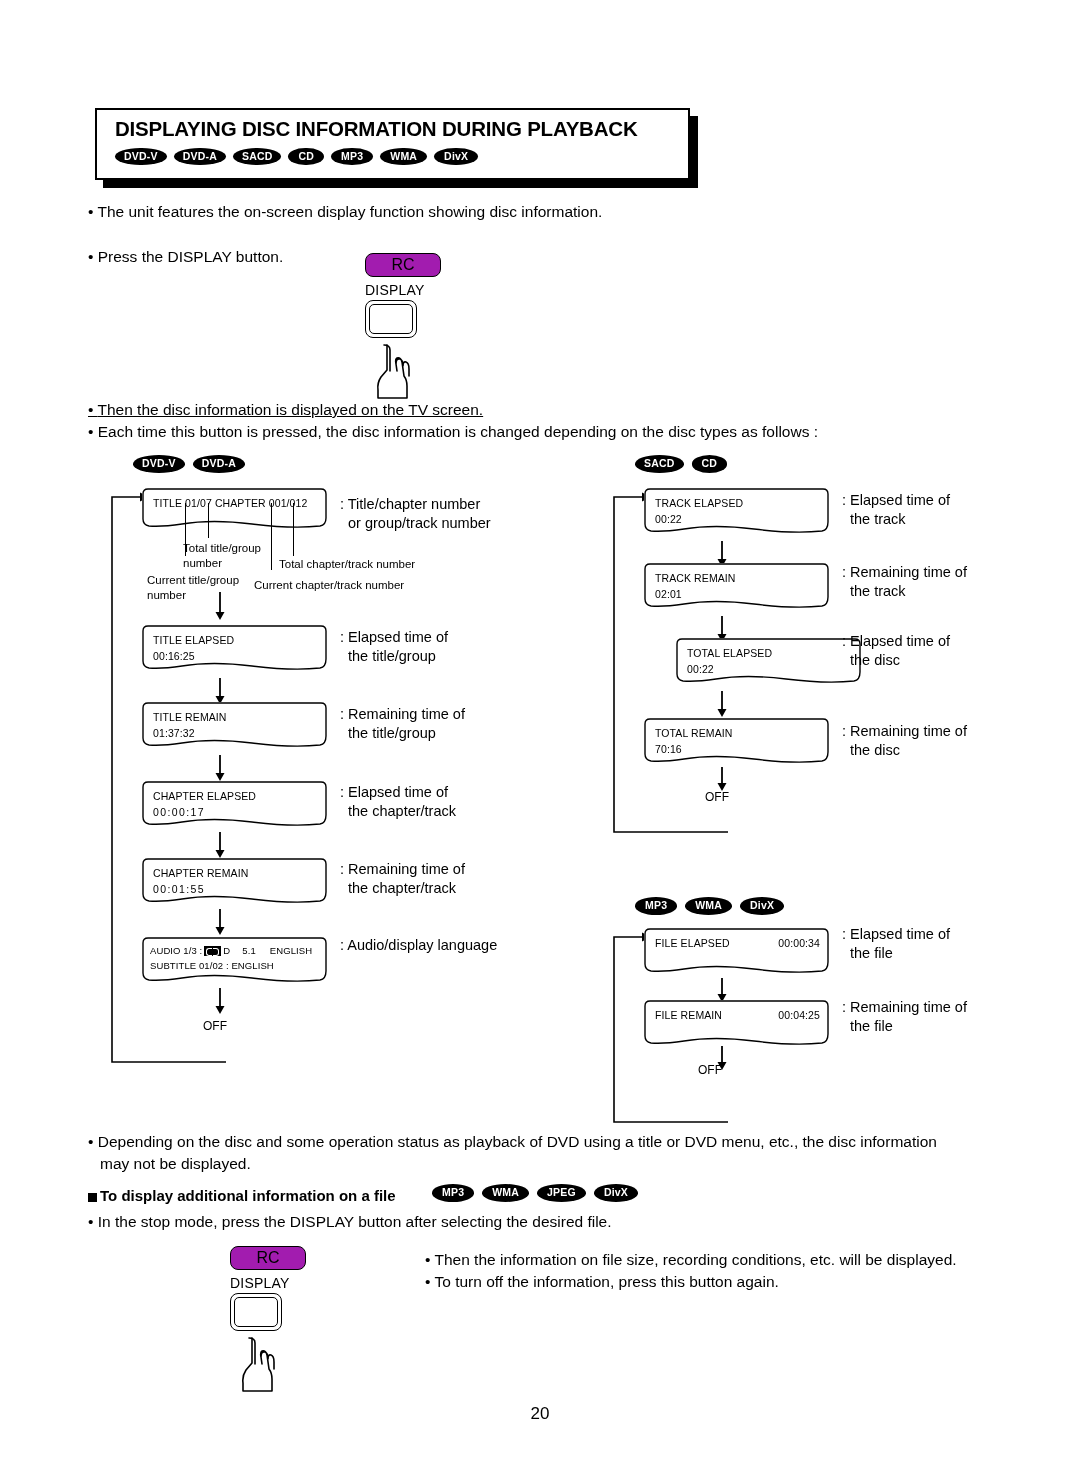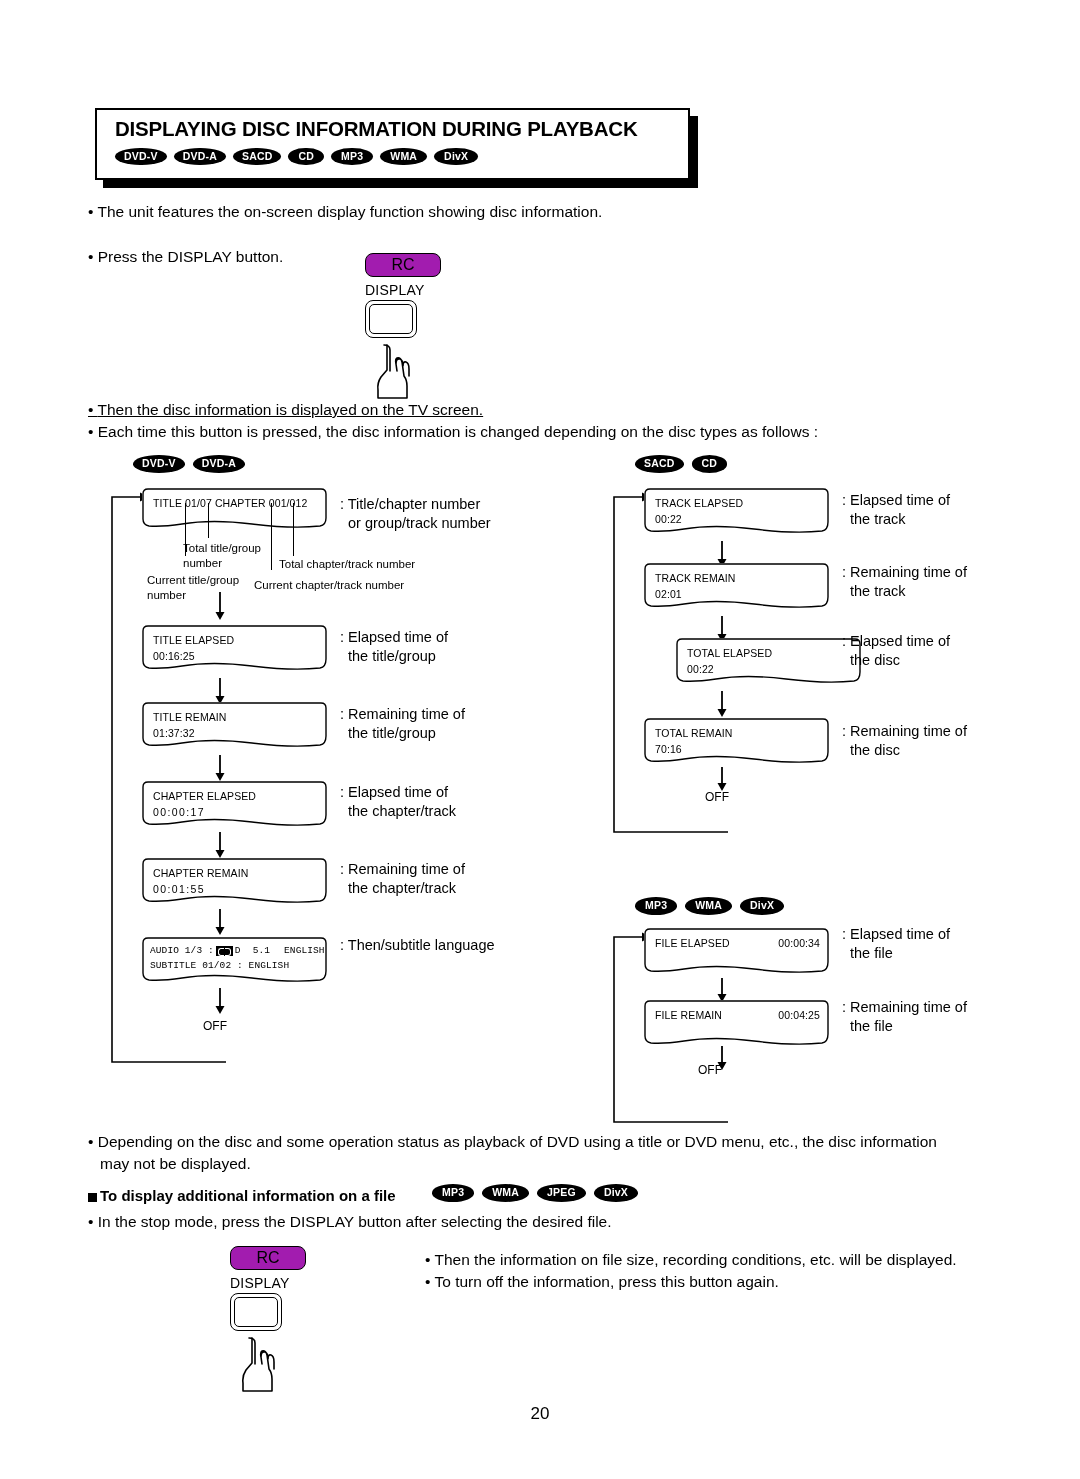--- a/index.html
+++ b/index.html
@@ -252,32 +252,32 @@
 
 <svg class="varrow" style="left:213px; top:909px;" width="14" height="28">
   <line x1="7" y1="0" x2="7" y2="20" stroke="#000" stroke-width="1.8"></line>
   <polygon points="2.5,18 11.5,18 7,26" fill="#000"></polygon>
 </svg>
 
 <div class="osd" style="left:142px; top:937px; width:185px; height:50px;">
   <svg class="svgbox" width="185" height="50" viewBox="0 0 185 50">
     <path d="M6 1 L179 1 Q184 1 184 6 L184 34 Q184 42 178 43 Q150 46 110 41 Q70 36 40 41 Q20 44 7 43 Q1 42 1 36 L1 6 Q1 1 6 1 Z" fill="#fff" stroke="#000" stroke-width="1.4"></path>
   </svg>
-  <div class="lines" style="left:8px; font-size:9.5px;font-family:Liberation Mono, monospace;">
+  <div class="lines" style="left:8px; font-size:9.5px;">
     <div style="display:flex; align-items:center;">
       <span>AUDIO 1/3 :</span>
       <span class="dolby"></span>
       <span>D</span>
       <span style="margin-left:12px;">5.1</span>
       <span style="margin-left:14px;">ENGLISH</span>
     </div>
     <div>SUBTITLE  01/02  :  ENGLISH</div>
   </div>
 </div>
-<div class="caption" style="left:340px; top:936px;">: Then/subtitle language</div>
+<div class="caption" style="left:340px; top:936px;">: Audio/display language</div>
 
 <svg class="varrow" style="left:213px; top:988px;" width="14" height="28">
   <line x1="7" y1="0" x2="7" y2="20" stroke="#000" stroke-width="1.8"></line>
   <polygon points="2.5,18 11.5,18 7,26" fill="#000"></polygon>
 </svg>
 
 <div class="offlbl" style="left:203px; top:1019px;">OFF</div>
 
 <div class="sec-badges" style="position:absolute; left:635px; top:455px;">
   <span class="badge">SACD</span>

